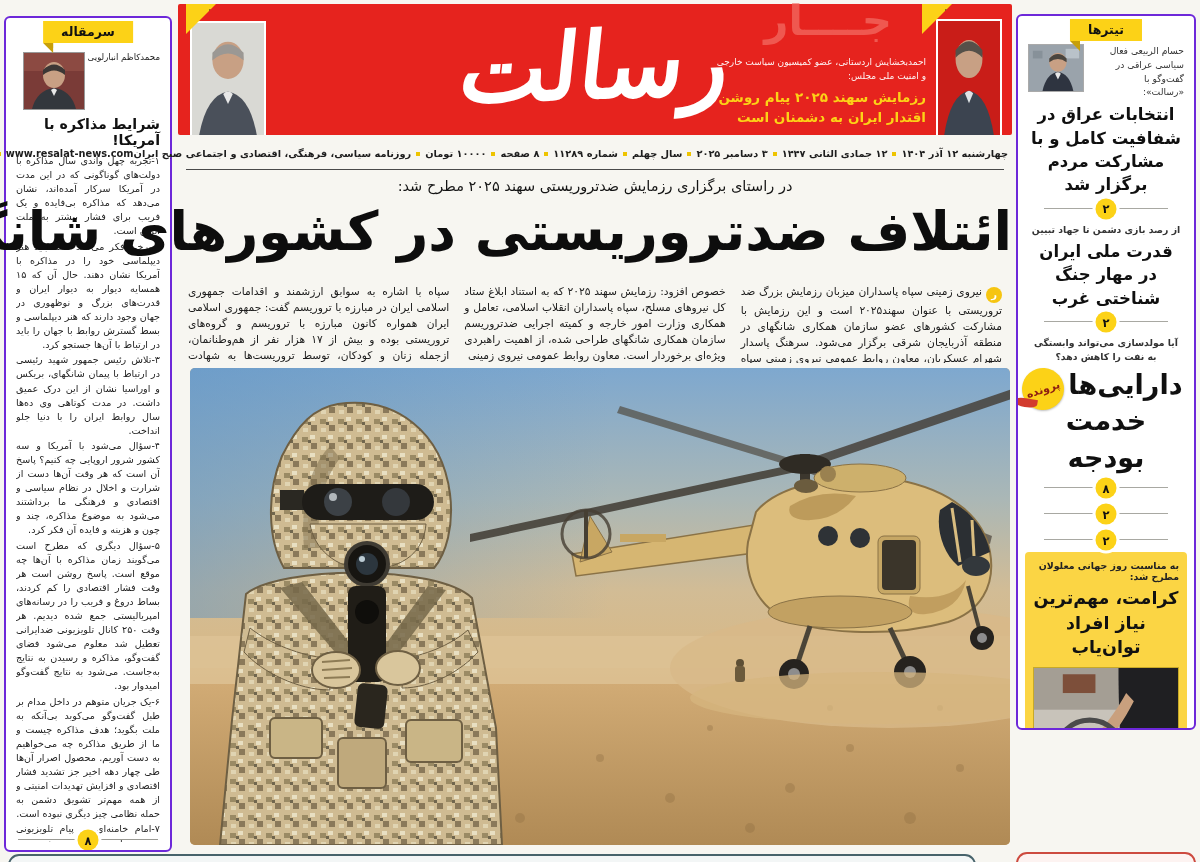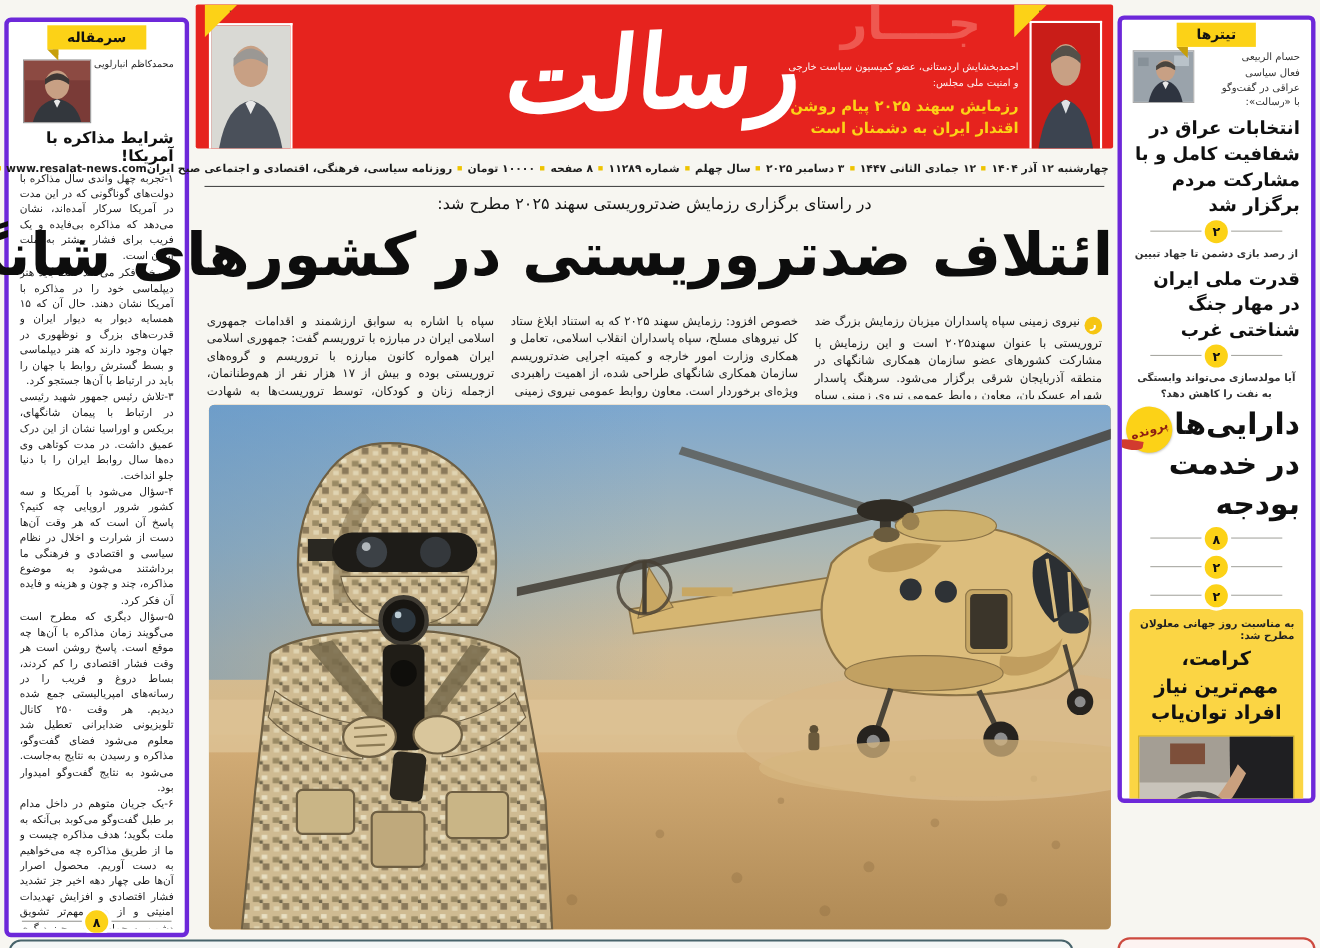--- a/index.html
+++ b/index.html
@@ -1,21 +1,21 @@
 <!DOCTYPE html>
 <html lang="fa" dir="rtl"><head>
 <meta charset="utf-8">
 <style>
   *{box-sizing:border-box;margin:0;padding:0}
   html,body{background:#efeee9}
   body{font-family:"DejaVu Sans","Liberation Sans",sans-serif}
   .page{position:relative;width:1200px;height:862px;background:#f7f6f1;direction:rtl;overflow:hidden;margin:0 auto}
 
   
-  .panel{position:absolute;background:#fff;border:4px solid #6d28d9;border-radius:6px}
+  .panel{position:absolute;background:#fff;border:2px solid #6d28d9;border-radius:6px}
   .tab{position:absolute;top:3px;left:50%;transform:translateX(-50%);background:#fcd217;color:#111;
        font-weight:bold;font-size:12.5px;padding:3px 18px 4px;z-index:4;white-space:nowrap}
   .tab::after{content:'';position:absolute;top:100%;left:0;border:5px solid transparent;
        border-top-color:#c79f0a;border-right-color:#c79f0a}
   .divider{position:relative;border-top:1px solid #a8a8a2;margin:11px 16px 12px}
   .num-circle{position:absolute;left:50%;top:0;transform:translate(-50%,-50%);width:21px;height:21px;
        border-radius:50%;background:#fcd217;color:#111;font-weight:bold;font-size:11.5px;
        display:flex;align-items:center;justify-content:center;box-shadow:0 0 0 3px #fff}
 
   
@@ -25,21 +25,21 @@
   .ed-author{font-size:8.6px;color:#222;order:1;padding-bottom:2px}
   .ed-title{font-size:14.2px;font-weight:bold;color:#111;text-align:right;margin:2px 0 6px}
   .ed-body{font-size:9.6px;line-height:1.47;text-align:justify;color:#1c1c1c;height:688px;overflow:hidden}
   .ed-body p{margin:0 0 1px}
   .ed-end{position:absolute;bottom:10px;left:12px;right:12px;border-top:1px solid #9a9a94}
 
   
   .headlines{left:1016px;top:14px;width:180px;height:716px;padding:26px 0 0;overflow:hidden}
   .h-item{padding:2px 10px 0}
   .h-kicker{font-size:9.3px;font-weight:bold;color:#333;text-align:center;line-height:1.5}
-  .h-title{font-size:16.5px;font-weight:bold;color:#101010;line-height:1.42;margin-top:3px}
+  .h-title{font-size:16.5px;font-weight:bold;color:#101010;text-align:center;line-height:1.42;margin-top:3px}
   .h-title.big{font-size:27px;line-height:1.35;letter-spacing:-.5px}
   .h-photo-row{display:flex;gap:24px;margin-bottom:4px}
   .h-photo{width:56px;height:48px;border:1px solid #aaa;flex:0 0 auto}
   .h-photo-row .h-kicker{text-align:right;font-weight:normal;font-size:9.2px}
   .h-item.rel{position:relative}
   .badge-parvandeh{position:absolute;left:4px;top:34px;width:42px;height:42px;border-radius:50%;
        background:#fcd217;color:#8d1d12;font-weight:bold;font-size:11px;display:flex;align-items:center;
        justify-content:center;transform:rotate(-18deg);z-index:2;box-shadow:0 1px 2px rgba(0,0,0,.25)}
   .badge-parvandeh::before{content:'';position:absolute;left:-12px;top:24px;width:24px;height:9px;
        background:#d23b2e;border-radius:60% 0 60% 60%;transform:rotate(28deg)}

